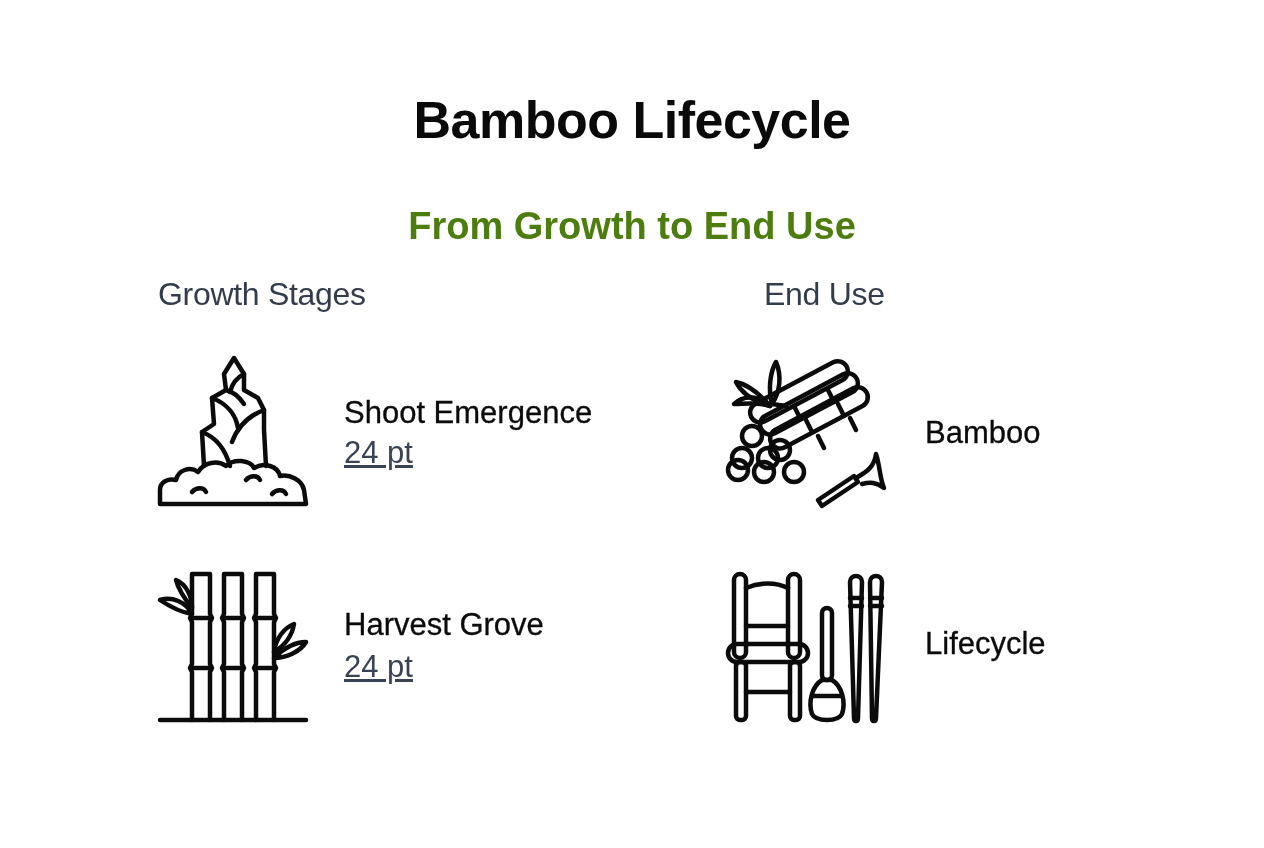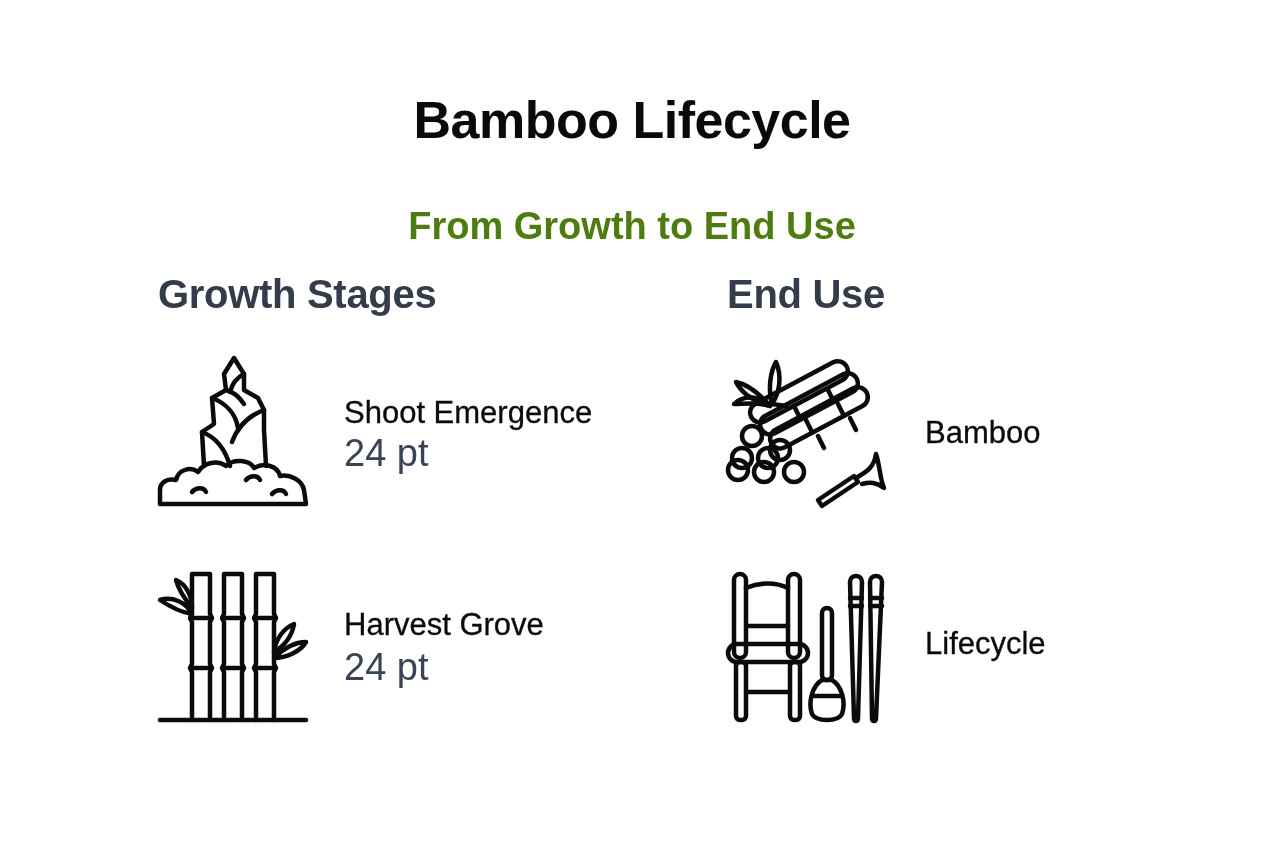--- a/index.html
+++ b/index.html
@@ -9,31 +9,31 @@
     }
     .title {
       position: absolute; left: 0; right: 0; top: 80px; text-align: center;
       font-size: 52px; font-weight: 700; letter-spacing: -0.5px; line-height: 80px; color: #0a0a0a;
     }
     .subtitle {
       position: absolute; left: 0; right: 0; top: 166px; text-align: center;
       font-size: 38px; font-weight: 700; line-height: 48px; color: #4d7c0f; margin-top: 36px;
     }
     .section-heading {
-      position: absolute; top: 270px; font-size: 40px; font-weight: 700;
+      position: absolute; top: 270px; font-size: 32px; font-weight: 400;
       line-height: 48px; color: #343c4b; letter-spacing: -0.3px;
     }
     .icon { position: absolute; width: 156px; height: 160px; }
     .icon svg { width: 100%; height: 100%; overflow: visible; }
     .item-label {
       position: absolute; font-size: 31px; font-weight: 400; line-height: 38px; color: #0b0b0b;
       -webkit-text-stroke: 0.3px #0b0b0b;
     }
     .item-sub {
-      position: absolute; font-size: 38px; font-weight: 400; line-height: 38px; color: #3a4354;
+      position: absolute; font-size: 31px; font-weight: 400; line-height: 38px; color: #3a4354; text-decoration: underline;
     }
   </style>
 </head>
 <body>
 
 <div>
 
   <div class="title">Bamboo Lifecycle</div>
   <div class="subtitle">From Growth to End Use</div>
 
@@ -80,21 +80,21 @@
       <path d="M36 46 C22 44 10 36 4 32 C16 28 30 34 36 46 Z"></path>
       <path d="M36 40 C28 30 22 20 20 12 C30 16 36 28 36 40 Z"></path>
 
       <path d="M118 90 C128 80 140 74 150 74 C144 84 130 90 118 90 Z"></path>
       <path d="M118 84 C120 70 128 60 138 56 C136 68 128 78 118 84 Z"></path>
     </svg>
   </div>
   <div class="item-label" style="left:344px; top:606px;">Harvest Grove</div>
   <div class="item-sub" style="left:344px; top:648px;">24 pt</div>
 
-  <div class="section-heading" style="left:727px;">End Use</div>
+  <div class="section-heading" style="left:764px;">End Use</div>
 
   <div class="icon" style="left:724px; top:354px;">
     <svg viewBox="0 0 156 160" fill="none" stroke="#0b0b0b" stroke-width="4.5" stroke-linecap="round" stroke-linejoin="round">
 
       <path d="M48 50 C44 36 46 18 52 8 C58 22 56 38 48 50 Z"></path>
       <path d="M46 52 C36 48 20 50 10 50 C20 40 38 42 46 52 Z"></path>
       <path d="M46 52 C34 38 22 30 12 28 C18 40 32 48 46 52 Z"></path>
       <path d="M48 50 L62 52"></path>
 
       <rect x="32" y="52" width="108" height="20" rx="10" transform="rotate(-28 32 72)"></rect>

